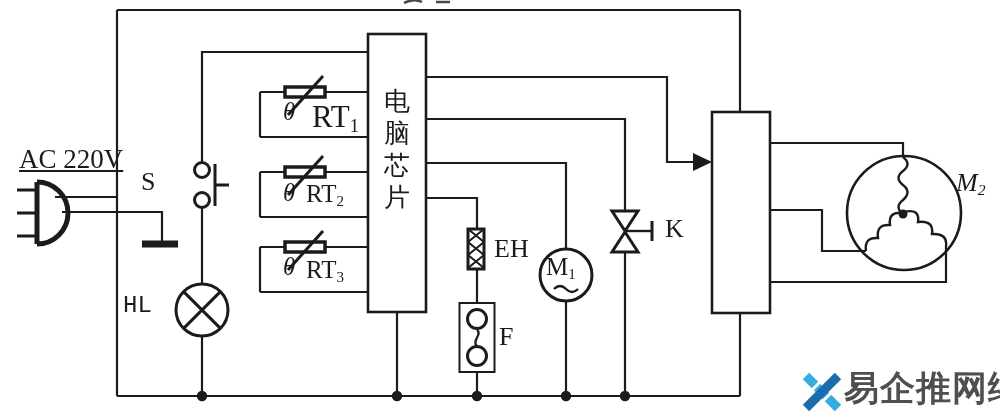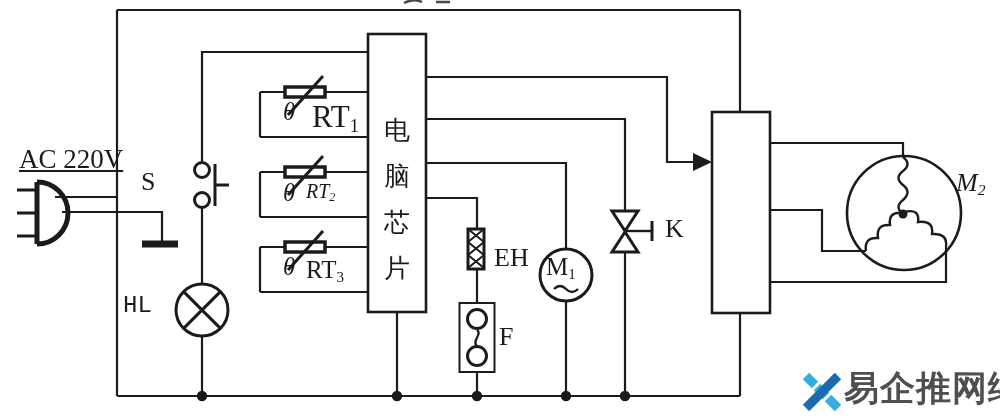--- a/index.html
+++ b/index.html
@@ -158,32 +158,32 @@
   <div class="label" style="left:141px;top:169px;font-size:26px;">S</div>
 
   <div class="label" style="left:123px;top:294px;font-size:24px;font-family:Liberation Mono, monospace;">HL</div>
 
   <div class="label theta" style="left:283px;top:99px;font-size:25px;">θ</div>
   <div class="label" style="left:312px;top:101px;font-size:31px;">
     <span>RT</span><span class="sub">1</span>
   </div>
 
   <div class="label theta" style="left:283px;top:180px;font-size:25px;">θ</div>
-  <div class="label" style="left:306px;top:181px;font-size:20px;font-style:italic;">
+  <div class="label" style="left:306px;top:181px;font-size:25px;">
     <span>RT</span><span class="sub">2</span>
   </div>
 
   <div class="label theta" style="left:283px;top:254px;font-size:25px;">θ</div>
   <div class="label" style="left:306px;top:257px;font-size:25px;">
     <span>RT</span><span class="sub">3</span>
   </div>
 
-  <div class="vtext" style="left:382px;top:108px;width:30px;font-size:26px;line-height:46px;">电脑芯片</div>
+  <div class="vtext" style="left:382px;top:86px;width:30px;font-size:26px;line-height:32px;">电脑芯片</div>
 
-  <div class="label" style="left:494px;top:236px;font-size:26px;margin-top:9px;">EH</div>
+  <div class="label" style="left:494px;top:236px;font-size:26px;">EH</div>
 
   <div class="label" style="left:499px;top:324px;font-size:26px;">F</div>
 
   <div class="label center" style="left:546px;top:254px;width:40px;font-size:25px;">
     <span>M</span><span class="sub">1</span>
   </div>
 
   <div class="label" style="left:665px;top:216px;font-size:26px;">K</div>
 
 

